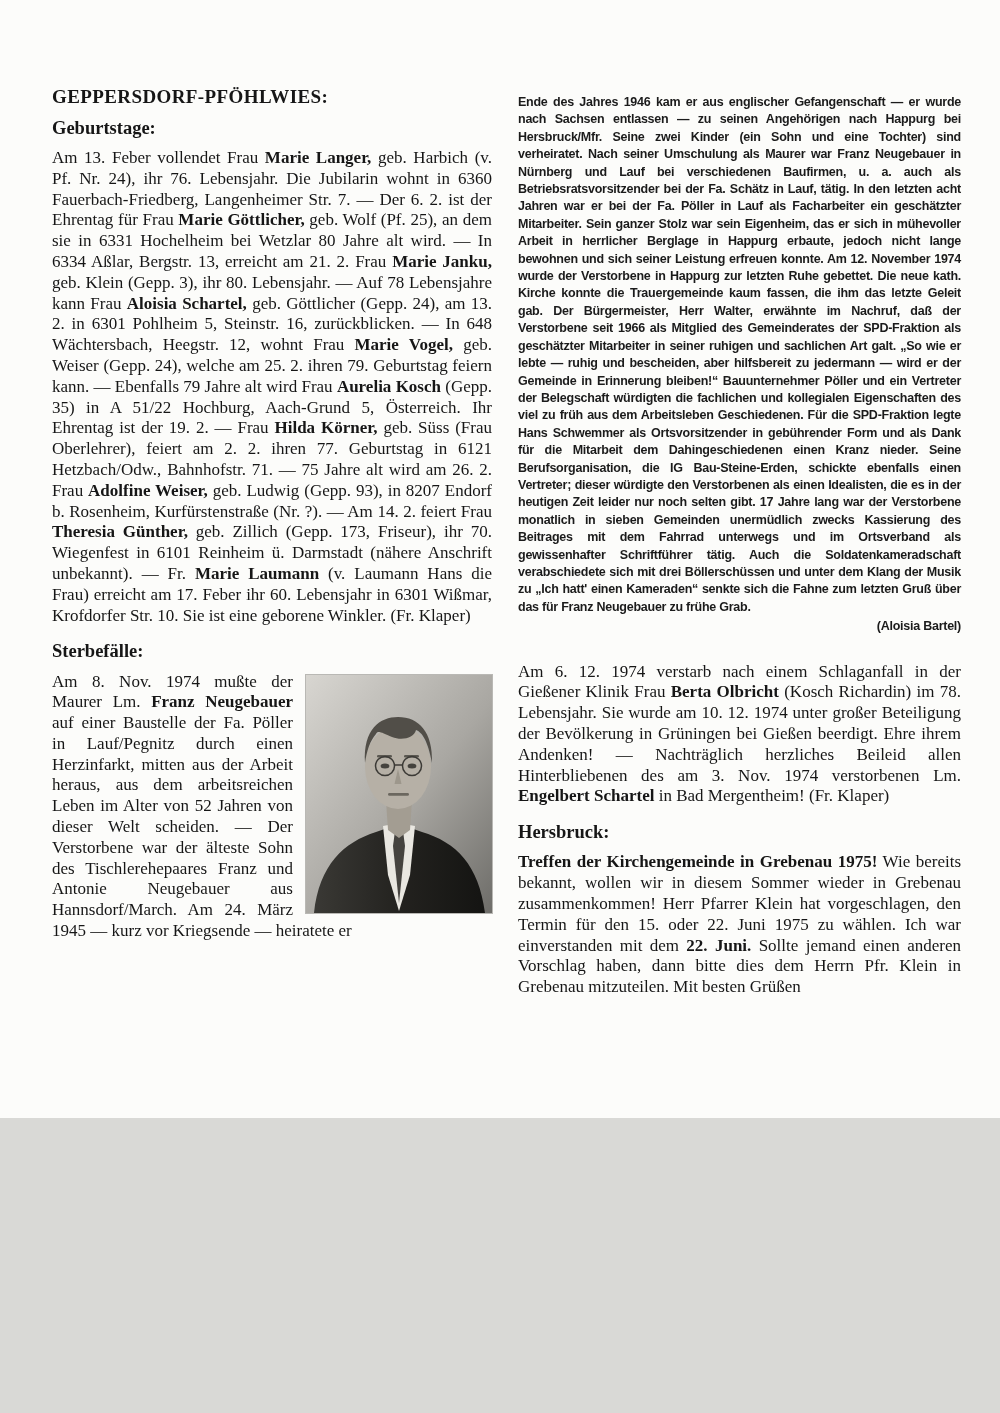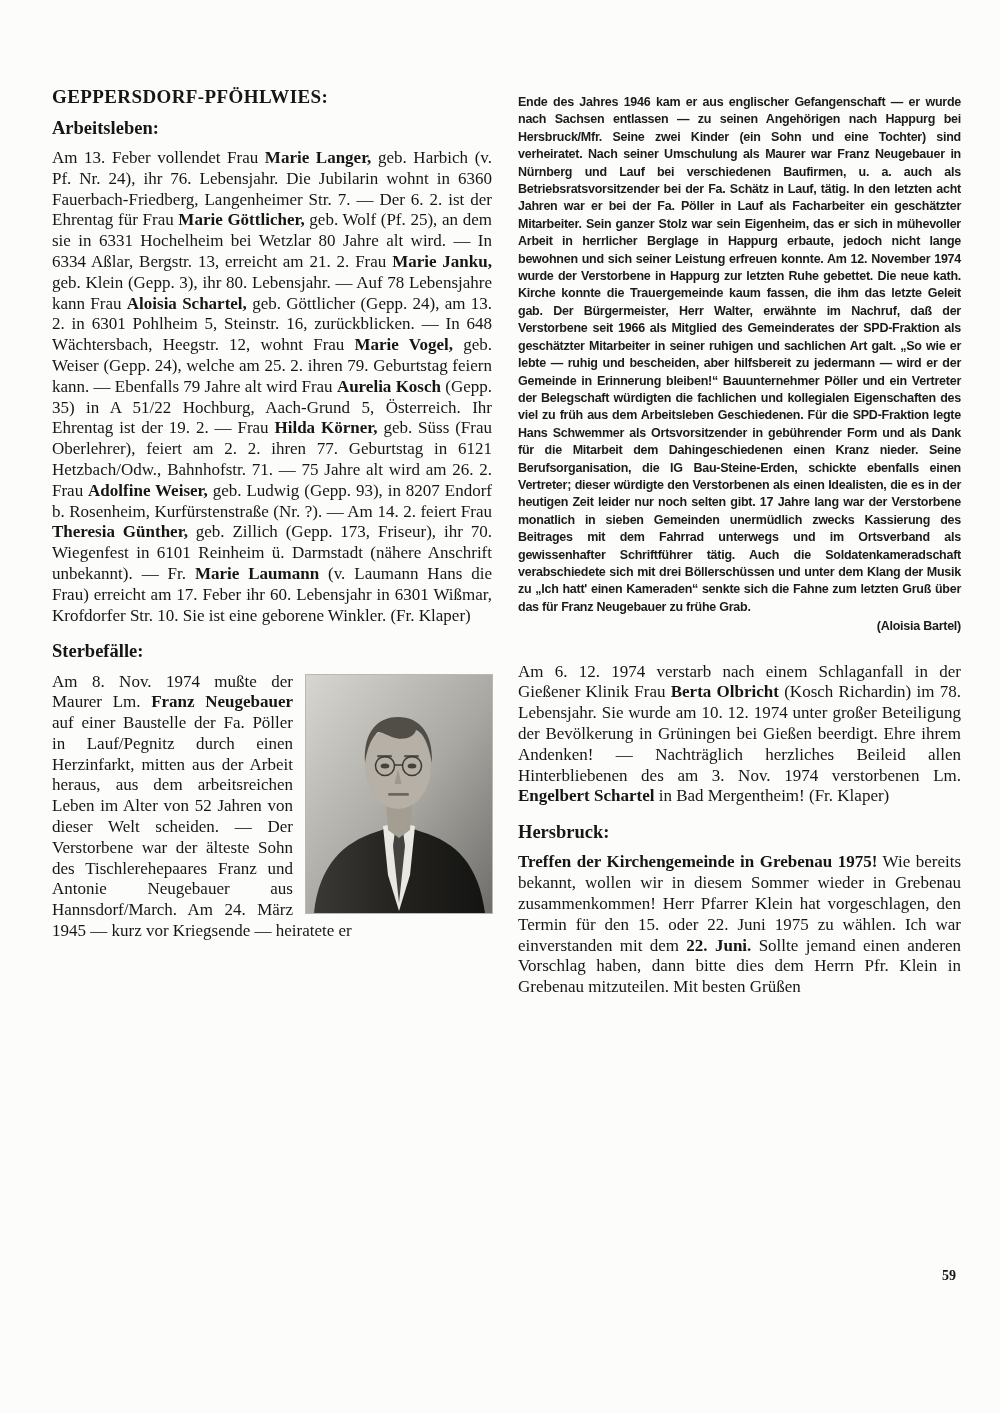--- a/index.html
+++ b/index.html
@@ -1,19 +1,19 @@
 <!DOCTYPE html>
 <html lang="de"><head>
 <meta charset="utf-8">
 <style>
   * { box-sizing: border-box; }
   html, body { margin: 0; padding: 0; }
   body { background: #d9d9d6; }
   .page {
-    width: 1000px; height: 1413px;
+    width: 1000px; height: 1118px;
     margin: 0 auto;
     background: #fcfcfa;
     color: #161616;
     position: relative;
     overflow: hidden;
     font-family: "Liberation Serif", serif;
     hyphens: auto;
   }
   .columns {
     display: flex;
@@ -81,21 +81,21 @@
 </style>
 </head>
 <body>
 
 <div class="page">
   <div class="columns">
 
     <div class="col-left">
       <div class="masthead">GEPPERSDORF-PFÖHLWIES:</div>
 
-      <h3 class="sect first">Arbeitsleben:</h3>
+      <h3 class="sect first">Geburtstage:</h3>
       <p class="body-text"><span>Am 13. Feber vollendet Frau </span><b>Marie Langer,</b><span> geb. Harbich (v. Pf. Nr. 24), ihr 76. Lebensjahr. Die Jubilarin wohnt in 6360 Fauerbach-Friedberg, Langenheimer Str. 7. — Der 6. 2. ist der Ehrentag für Frau </span><b>Marie Göttlicher,</b><span> geb. Wolf (Pf. 25), an dem sie in 6331 Hochelheim bei Wetzlar 80 Jahre alt wird. — In 6334 Aßlar, Bergstr. 13, erreicht am 21. 2. Frau </span><b>Marie Janku,</b><span> geb. Klein (Gepp. 3), ihr 80. Lebensjahr. — Auf 78 Lebensjahre kann Frau </span><b>Aloisia Schartel,</b><span> geb. Göttlicher (Gepp. 24), am 13. 2. in 6301 Pohlheim 5, Steinstr. 16, zurückblicken. — In 648 Wächtersbach, Heegstr. 12, wohnt Frau </span><b>Marie Vogel,</b><span> geb. Weiser (Gepp. 24), welche am 25. 2. ihren 79. Geburtstag feiern kann. — Ebenfalls 79 Jahre alt wird Frau </span><b>Aurelia Kosch</b><span> (Gepp. 35) in A 51/22 Hochburg, Aach-Grund 5, Österreich. Ihr Ehrentag ist der 19. 2. — Frau </span><b>Hilda Körner,</b><span> geb. Süss (Frau Oberlehrer), feiert am 2. 2. ihren 77. Geburtstag in 6121 Hetzbach/Odw., Bahnhofstr. 71. — 75 Jahre alt wird am 26. 2. Frau </span><b>Adolfine Weiser,</b><span> geb. Ludwig (Gepp. 93), in 8207 Endorf b. Rosenheim, Kurfürstenstraße (Nr. ?). — Am 14. 2. feiert Frau </span><b>Theresia Günther,</b><span> geb. Zillich (Gepp. 173, Friseur), ihr 70. Wiegenfest in 6101 Reinheim ü. Darmstadt (nähere Anschrift unbekannt). — Fr. </span><b>Marie Laumann</b><span> (v. Laumann Hans die Frau) erreicht am 17. Feber ihr 60. Lebensjahr in 6301 Wißmar, Krofdorfer Str. 10. Sie ist eine geborene Winkler. (Fr. Klaper)</span></p>
 
       <h3 class="sect">Sterbefälle:</h3>
       <p class="body-text"><span class="photo">
             <svg viewBox="0 0 186 238" width="186" height="238">
         <defs>
           <linearGradient id="pbg" x1="0" y1="0" x2="1" y2="1">
             <stop offset="0" stop-color="#d8d6d1"></stop>
             <stop offset="0.55" stop-color="#a9a7a2"></stop>
             <stop offset="1" stop-color="#6e6d69"></stop>

